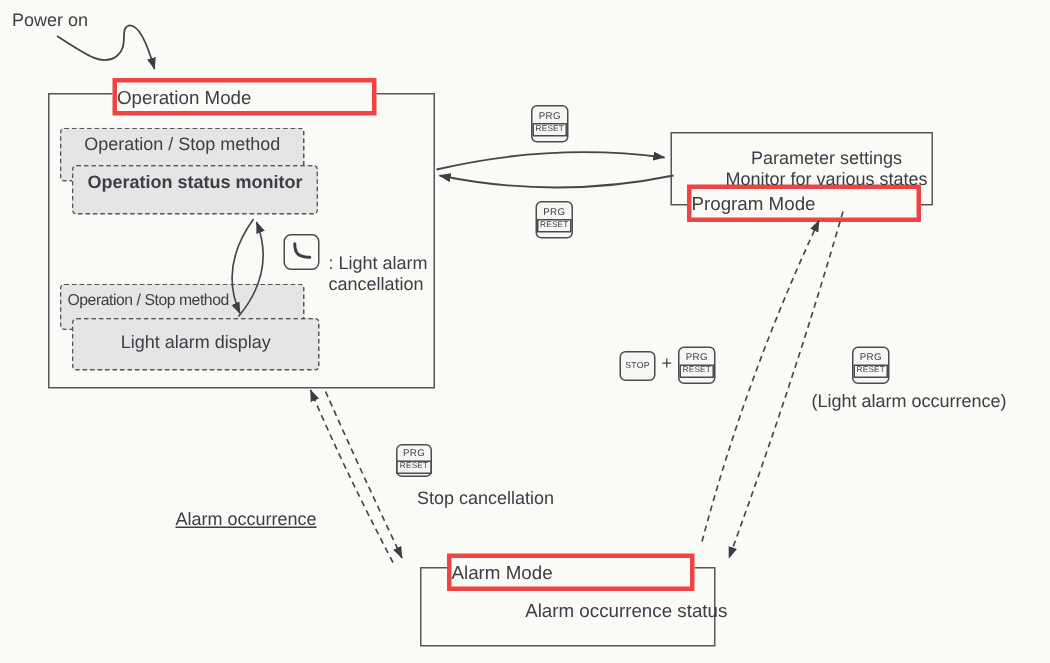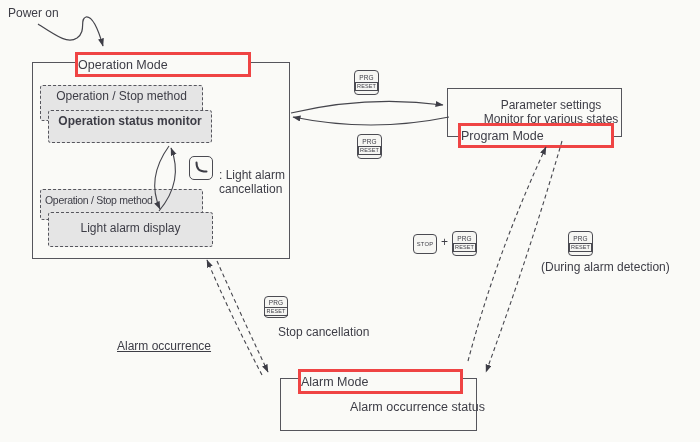--- a/index.html
+++ b/index.html
@@ -102,21 +102,21 @@
   <div class="abs lbl" style="left:441px;top:236px;font-size:12px;">+</div>
   <div class="abs key" style="left:452px;top:231px;width:25px;height:25px;">
     <span class="prg">PRG</span>
     <span class="reset">RESET</span>
   </div>
 
   <div class="abs key" style="left:568px;top:231px;width:25px;height:25px;">
     <span class="prg">PRG</span>
     <span class="reset">RESET</span>
   </div>
-  <div class="abs lbl" style="left:541px;top:261px;">(During alarm detection)</div>
+  <div class="abs lbl" style="left:541px;top:261px;">(Light alarm occurrence)</div>
 
   <div class="abs lbl" style="left:117px;top:340px;text-decoration:underline;">Alarm occurrence</div>
   <div class="abs key" style="left:264px;top:296px;width:24px;height:22px;">
     <span class="prg">PRG</span>
     <span class="reset">RESET</span>
   </div>
   <div class="abs lbl" style="left:278px;top:326px;">Stop cancellation</div>
 
   <div class="abs solidbox z1" style="left:280px;top:378px;width:195px;height:51px;"></div>
   <div class="abs titlebox" style="left:298px;top:369px;width:159px;height:19px;">

